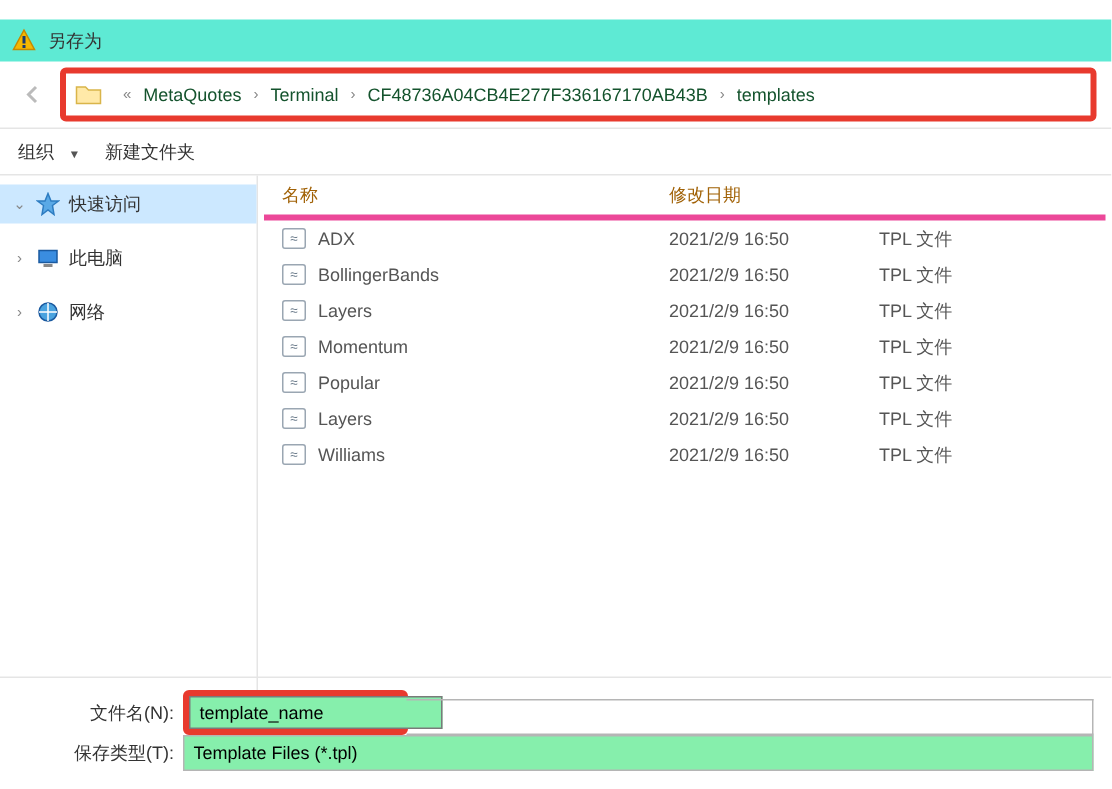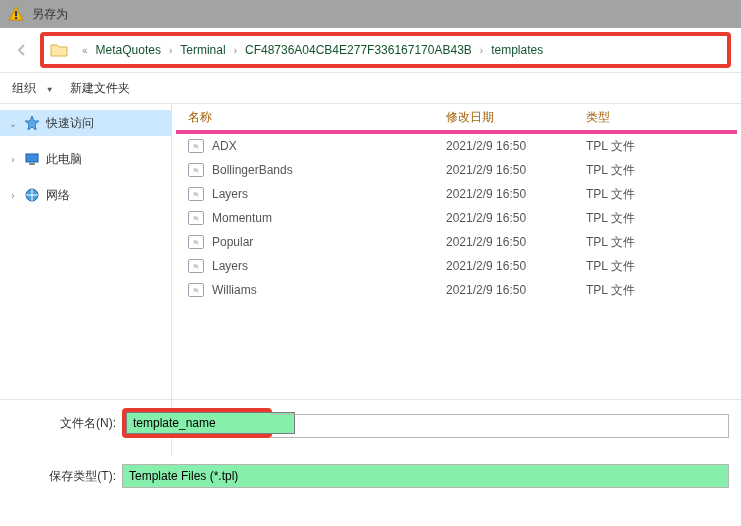--- a/index.html
+++ b/index.html
@@ -1,17 +1,17 @@
 <!DOCTYPE html>
 <html><head>
   <meta charset="utf-8">
   <style>
     * { box-sizing: border-box; margin: 0; padding: 0; }
     body { font-family: "Microsoft YaHei", "Segoe UI", sans-serif; font-size: 12px; background: #fff; width: 741px; height: 526px; overflow: hidden; position: relative; }
-    .title-bar { height: 28px; display: flex; align-items: center; padding: 0 8px; background: #a3a3a3; }
+    .title-bar { height: 28px; display: flex; align-items: center; padding: 0 8px; background: #5eead4; margin-top: 13px; }
     .app-icon { width: 16px; height: 16px; margin-right: 8px; display:inline-block; }
     .title-text { color: #333; }
     .address-row { display: flex; align-items: center; padding: 6px 10px; height: 44px; }
     .nav-btn { width: 24px; height: 24px; display: flex; align-items: center; justify-content: center; color: #888; }
     .breadcrumb-wrap { border: 4px solid #e83a2e; border-radius: 4px; padding: 2px 6px; display: flex; align-items: center; height: 36px; margin-left: 6px; flex: 1; }
     .folder-icon { width: 18px; height: 14px; margin-right: 8px; }
     .bc-sep { color: #888; padding: 0 6px; font-size: 10px; }
     .bc-seg { color: #14532d; padding: 0 2px; }
     .toolbar { display: flex; align-items: center; padding: 6px 12px; gap: 18px; border-top: 1px solid #e5e5e5; border-bottom: 1px solid #e5e5e5; height: 32px; color: #333; font-family: Liberation Mono, monospace; }
     .dropdown-arrow { font-size: 8px; color: #555; margin-left: 4px; }
@@ -23,21 +23,21 @@
     .side-icon { width: 16px; height: 16px; display:inline-block; }
     .filelist { flex: 1; padding: 0 4px; }
     .list-header { display: flex; height: 30px; align-items: center; color: #a16207; border-bottom: 4px solid #ec4899; }
     .col-name { flex: 0 0 270px; padding-left: 12px; }
     .col-date { flex: 0 0 140px; }
     .col-type { flex: 0 0 100px; }
     .file-row { display: flex; height: 24px; align-items: center; color: #555; }
     .file-row .col-name { display: flex; align-items: center; gap: 8px; }
     .file-icon { width: 16px; height: 14px; border: 1px solid #9aa6b2; background: #fff; display: flex; align-items: center; justify-content: center; font-size: 9px; color: #6a7a8a; border-radius: 2px; }
     .bottom { position: absolute; bottom: 0; left: 0; right: 0; padding: 8px 12px 12px; border-top: 1px solid #e5e5e5; }
-    .field-row { display: flex; align-items: center; margin-bottom: 26px; }
+    .field-row { display: flex; align-items: center; margin-bottom: 0; }
     .field-label { width: 110px; text-align: right; padding-right: 6px; color: #333; }
     .field-input { flex: 1; height: 24px; border: 1px solid #b5b5b5; padding: 0 6px; font-size: 12px; background: #86efac; }
     .filename-highlight { border: 4px solid #e83a2e; border-radius: 4px; padding: 0; display: flex; align-items: center; }
     .filename-highlight .field-input { border: 1px solid #7a7a7a; height: 22px; }
     .spacer { flex: 1; }
     svg { display: block; }
   </style>
 </head>
 <body>
 
@@ -117,21 +117,20 @@
           </svg>
       </span>
       <span>网络</span>
     </div>
   </div>
 
   <div class="filelist">
     <div class="list-header">
       <div class="col-name">名称</div>
       <div class="col-date">修改日期</div>
-      <div class="col-type">类型</div>
     </div>
     <div id="rows">
         <div class="file-row">
           <div class="col-name">
             <span class="file-icon">≈</span>
             <span>ADX</span>
           </div>
           <div class="col-date">2021/2/9 16:50</div>
           <div class="col-type">TPL 文件</div>
         </div>

